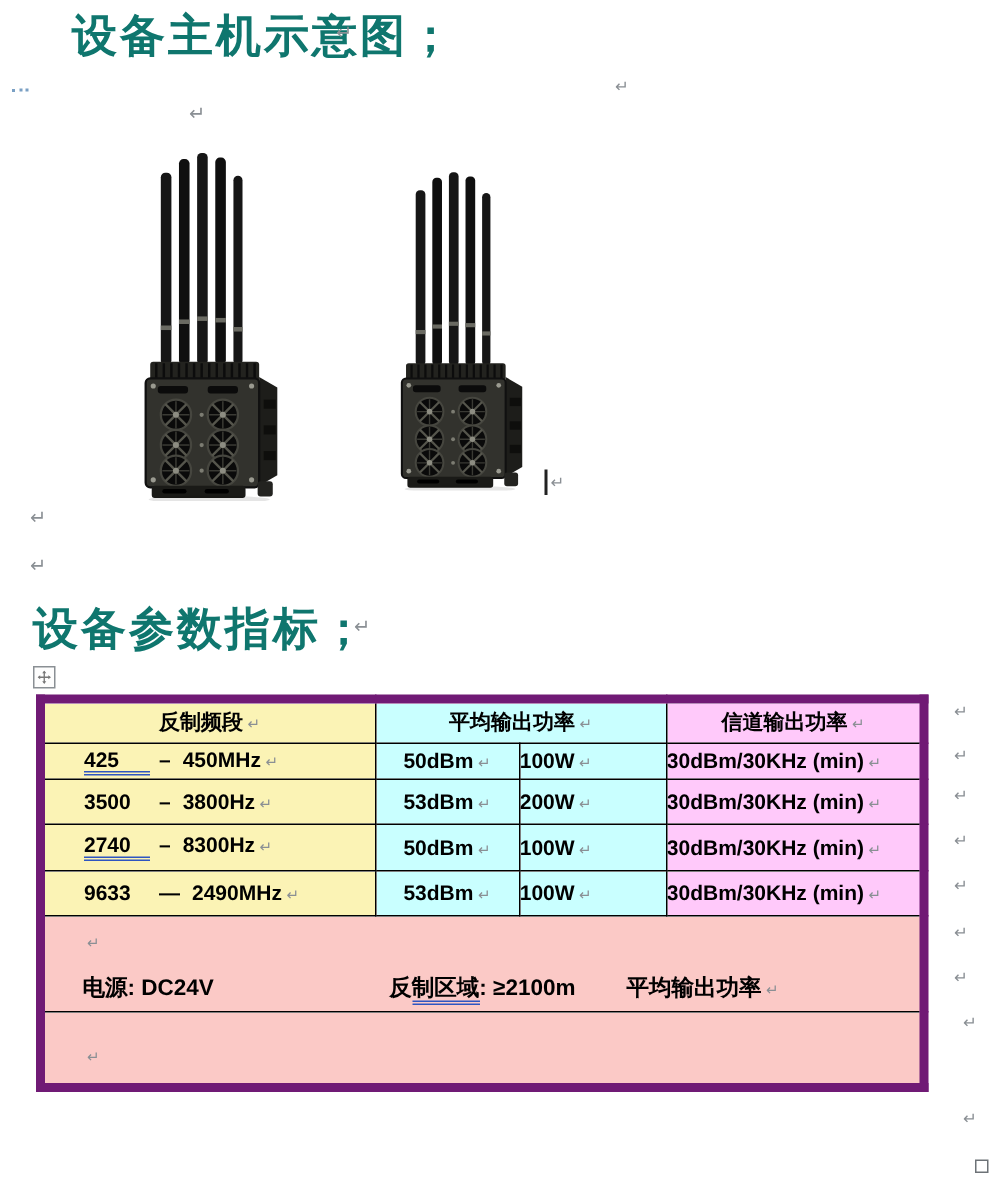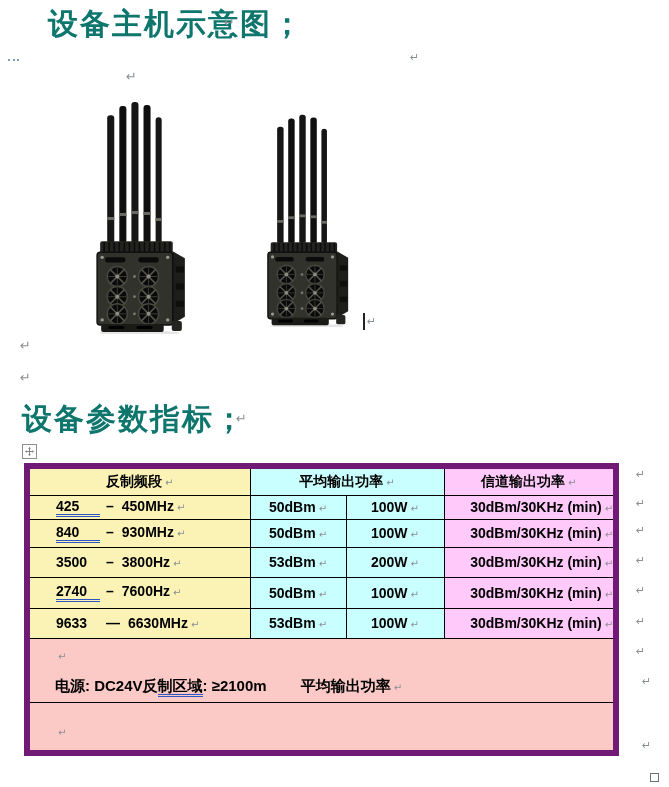--- a/index.html
+++ b/index.html
@@ -76,36 +76,36 @@
   .col-avg     { width:96px;  }
   .col-watts   { width:98px;  }
   .col-channel { width:172px; }
 
   th.h-band    { background:#FBF3B5; text-align:center; }
   th.h-avg     { background:#C9FFFF; text-align:center; }
   th.h-channel { background:#FFC9FA; text-align:center; }
 
   td.c-band    { background:#FBF3B5; text-align:left; padding-left:26px; font-size:15px; }
   td.c-avg     { background:#C9FFFF; text-align:center; }
-  td.c-watts   { background:#C9FFFF; text-align:center; }
-  td.c-channel { background:#FFC9FA; text-align:right; font-size:13.5px; }
+  td.c-watts   { background:#C9FFFF; text-align:left; }
+  td.c-channel { background:#FFC9FA; text-align:left; font-size:13.5px; }
   td.c-footer  { background:#FBC9C6; text-align:left; }
 
   .seg-pre  { display:inline-block; min-width:44px; }
   .seg-dash { display:inline-block; margin:0 8px 0 6px; }
   .u { border-bottom:3px double #2E55C1; padding-bottom:0px; }
 
   .cm { 
     color:#8a8f94; font-weight:400; font-size:10px;
     margin-left:3px; font-family:"DejaVu Sans", sans-serif;
   }
 
   .footer-line1 { padding:8px 0 0 25px; }
   .footer-text  { padding:14px 0 6px 25px; font-size:15px; }
-  .fseg-area    { }
+  .fseg-area    { margin-left:117px; }
   .fseg-antenna { margin-left:34px; }
 
   
   .device-svg { position:absolute; }
   #device-left  { left:90px;  top:100px; width:103px; height:234px; }
   #device-right { left:262px; top:113px; width:93px;  height:214px; }
 </style>
 </head>
 <body>
 
@@ -213,44 +213,38 @@
     <th class="h-channel"><span>信道输出功率</span><span class="cm">↵</span></th>
   </tr>
 
   <tr style="height:24px;">
     <td class="c-band"><span class="seg-pre u">425</span><span class="seg-dash">–</span><span>450</span><span>MHz</span><span class="cm">↵</span></td>
     <td class="c-avg"><span>50dBm</span><span class="cm">↵</span></td>
     <td class="c-watts"><span>100W</span><span class="cm">↵</span></td>
     <td class="c-channel"><span>30dBm/30KHz (min)</span><span class="cm">↵</span></td>
   </tr>
 
-  <tr style="height:28px;">
-    <td class="c-band"><span class="seg-pre u">840</span><span class="seg-dash">–</span><span>930</span><span>MHz</span><span class="cm">↵</span></td>
-    <td class="c-avg"><span>50dBm</span><span class="cm">↵</span></td>
-    <td class="c-watts"><span>100W</span><span class="cm">↵</span></td>
-    <td class="c-channel"><span>30dBm/30KHz (min)</span><span class="cm">↵</span></td>
-  </tr>
 
 
   <tr style="height:30px;">
     <td class="c-band"><span class="seg-pre">3500</span><span class="seg-dash">–</span><span>3800</span><span>Hz</span><span class="cm">↵</span></td>
     <td class="c-avg"><span>53dBm</span><span class="cm">↵</span></td>
     <td class="c-watts"><span>200W</span><span class="cm">↵</span></td>
     <td class="c-channel"><span>30dBm/30KHz (min)</span><span class="cm">↵</span></td>
   </tr>
 
   <tr style="height:31px;">
-    <td class="c-band"><span class="seg-pre u">2740</span><span class="seg-dash">–</span><span>7600</span><span>Hz</span><span class="cm">↵</span></td>
+    <td class="c-band"><span class="seg-pre u">2740</span><span class="seg-dash">–</span><span>8300</span><span>Hz</span><span class="cm">↵</span></td>
     <td class="c-avg"><span>50dBm</span><span class="cm">↵</span></td>
     <td class="c-watts"><span>100W</span><span class="cm">↵</span></td>
     <td class="c-channel"><span>30dBm/30KHz (min)</span><span class="cm">↵</span></td>
   </tr>
 
   <tr style="height:30px;">
-    <td class="c-band"><span class="seg-pre">9633</span><span class="seg-dash">—</span><span>6630</span><span>MHz</span><span class="cm">↵</span></td>
+    <td class="c-band"><span class="seg-pre">9633</span><span class="seg-dash">—</span><span>2490</span><span>MHz</span><span class="cm">↵</span></td>
     <td class="c-avg"><span>53dBm</span><span class="cm">↵</span></td>
     <td class="c-watts"><span>100W</span><span class="cm">↵</span></td>
     <td class="c-channel"><span>30dBm/30KHz (min)</span><span class="cm">↵</span></td>
   </tr>
 
   <tr style="height:64px;">
     <td class="c-footer" colspan="4">
       <div class="footer-line1"><span class="cm">↵</span></div>
       <div class="footer-text">
         <span>电源:</span>

